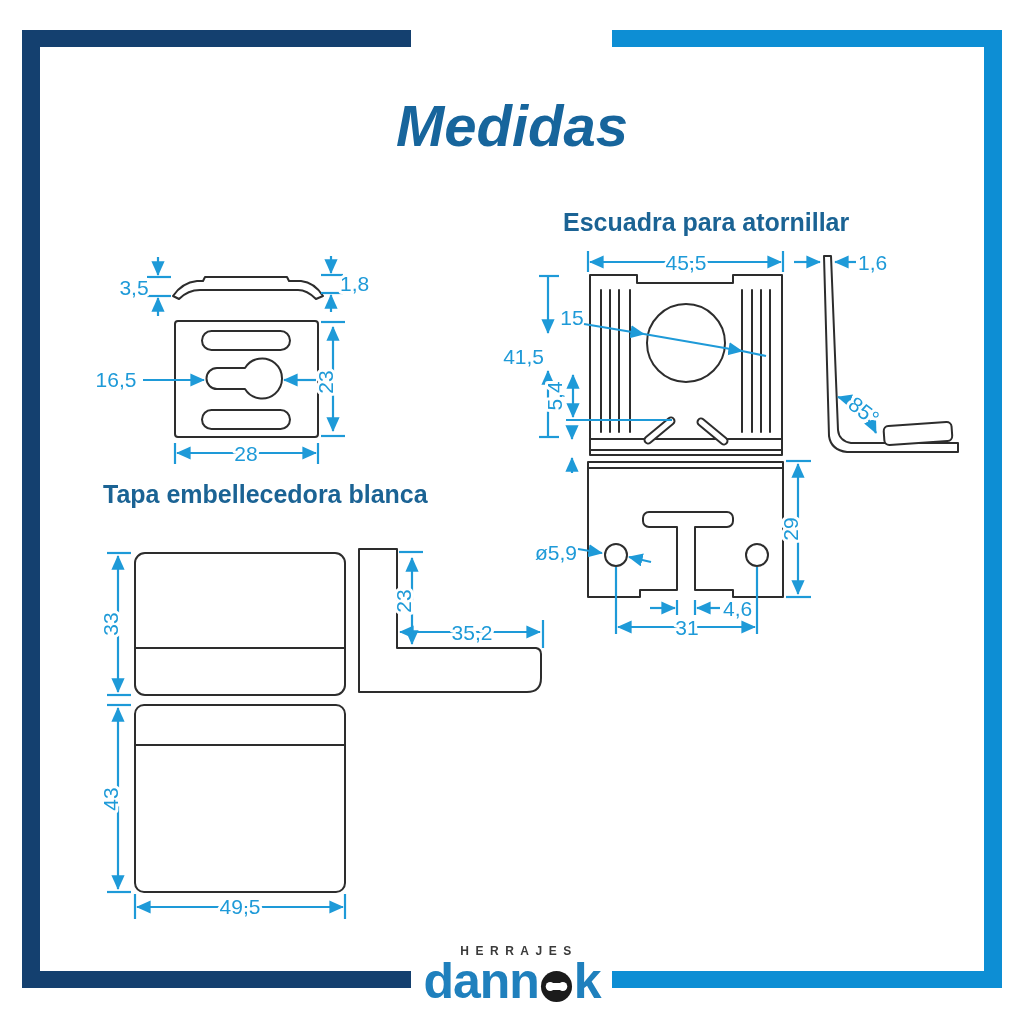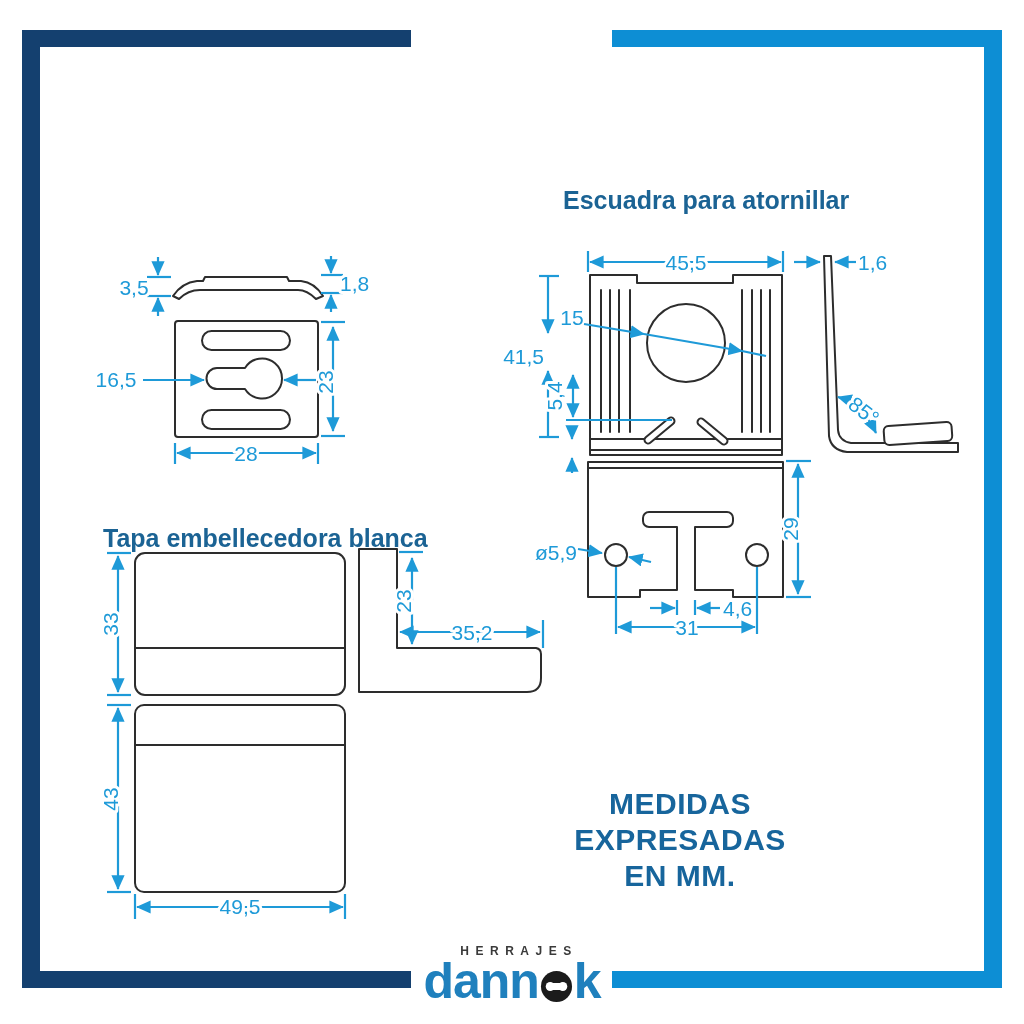--- a/index.html
+++ b/index.html
@@ -13,22 +13,22 @@
   .bar.n-left{left:22px;top:30px;width:18px;height:958px;}
   .bar.n-bottom{left:22px;top:971px;width:389px;height:17px;}
   .bar.b-top{left:612px;top:30px;width:390px;height:17px;}
   .bar.b-right{left:984px;top:30px;width:18px;height:958px;}
   .bar.b-bottom{left:612px;top:971px;width:390px;height:17px;}
 
   .page-title{position:absolute;left:0;top:92px;width:1024px;text-align:center;
       font-size:58px;font-weight:bold;font-style:italic;color:#17659C;letter-spacing:0px;}
   .heading{position:absolute;font-size:25px;font-weight:bold;color:#1B6394;}
   .h-contra{left:103px;top:210px;}
-  .h-escuadra{left:563px;top:186px;}
-  .h-tapa{left:103px;top:480px;margin-top:44px;}
+  .h-escuadra{left:563px;top:208px;}
+  .h-tapa{left:103px;top:480px;}
 
   .note{position:absolute;left:510px;top:786px;width:340px;text-align:center;
         font-size:30px;font-weight:bold;color:#17659C;line-height:36px;letter-spacing:0.5px;}
 
   svg.art{position:absolute;left:0;top:0;}
   .part{fill:#fff;stroke:#2D2D2D;stroke-width:2;stroke-linejoin:round;stroke-linecap:round;}
   .pline{stroke:#2D2D2D;stroke-width:2;fill:none;stroke-linecap:round;}
   .slot-o{stroke:#2D2D2D;stroke-width:9;stroke-linecap:round;fill:none;}
   .slot-i{stroke:#fff;stroke-width:5;stroke-linecap:round;fill:none;}
   .dl{stroke:#1E9AD8;stroke-width:2.2;fill:none;}
@@ -48,20 +48,21 @@
 
 <div class="canvas">
 
   <div class="bar navy n-top"></div>
   <div class="bar navy n-left"></div>
   <div class="bar navy n-bottom"></div>
   <div class="bar blue b-top"></div>
   <div class="bar blue b-right"></div>
   <div class="bar blue b-bottom"></div>
 
+  <div class="page-title">Medidas</div>
   <div class="heading h-escuadra">Escuadra para atornillar</div>
   <div class="heading h-tapa">Tapa embellecedora blanca</div>
 
   <svg class="art" width="1024" height="1024" viewBox="0 0 1024 1024">
     <defs>
       <marker id="a" markerWidth="7.5" markerHeight="7" refX="6.2" refY="3" orient="auto-start-reverse" markerUnits="strokeWidth">
         <path d="M0,0 L6.6,3 L0,6 Z" fill="#1E9AD8"></path>
       </marker>
     </defs>
 
@@ -219,24 +220,20 @@
       <line class="dl" x1="107" y1="892" x2="131" y2="892"></line>
       <line class="dl" x1="118" y1="708" x2="118" y2="889" marker-start="url(#a)" marker-end="url(#a)"></line>
       <text class="dim" x="118" y="799" text-anchor="middle" transform="rotate(-90 118 799)">43</text>
       <line class="dl" x1="135" y1="894" x2="135" y2="919"></line>
       <line class="dl" x1="345" y1="894" x2="345" y2="919"></line>
       <line class="dl" x1="137" y1="907" x2="343" y2="907" marker-start="url(#a)" marker-end="url(#a)"></line>
       <text class="dim" x="240" y="914" text-anchor="middle">49,5</text>
     </g>
   </svg>
 
-  <div class="note">
-    <div>MEDIDAS EXPRESADAS</div>
-    <div>EN MM.</div>
-  </div>
 
   <div class="logo">
     <div class="logo-tagline">HERRAJES</div>
     <div class="logo-name">
       <span>dann</span>
         <svg class="logo-o" viewBox="0 0 34 34">
         <circle cx="17" cy="17" r="16" fill="#1b1b1b"></circle>
         <rect x="8" y="13.5" width="18" height="7" rx="3.5" fill="#fff"></rect>
         <circle cx="10.5" cy="17" r="4.6" fill="#fff"></circle>
         <circle cx="23.5" cy="17" r="4.6" fill="#fff"></circle>

